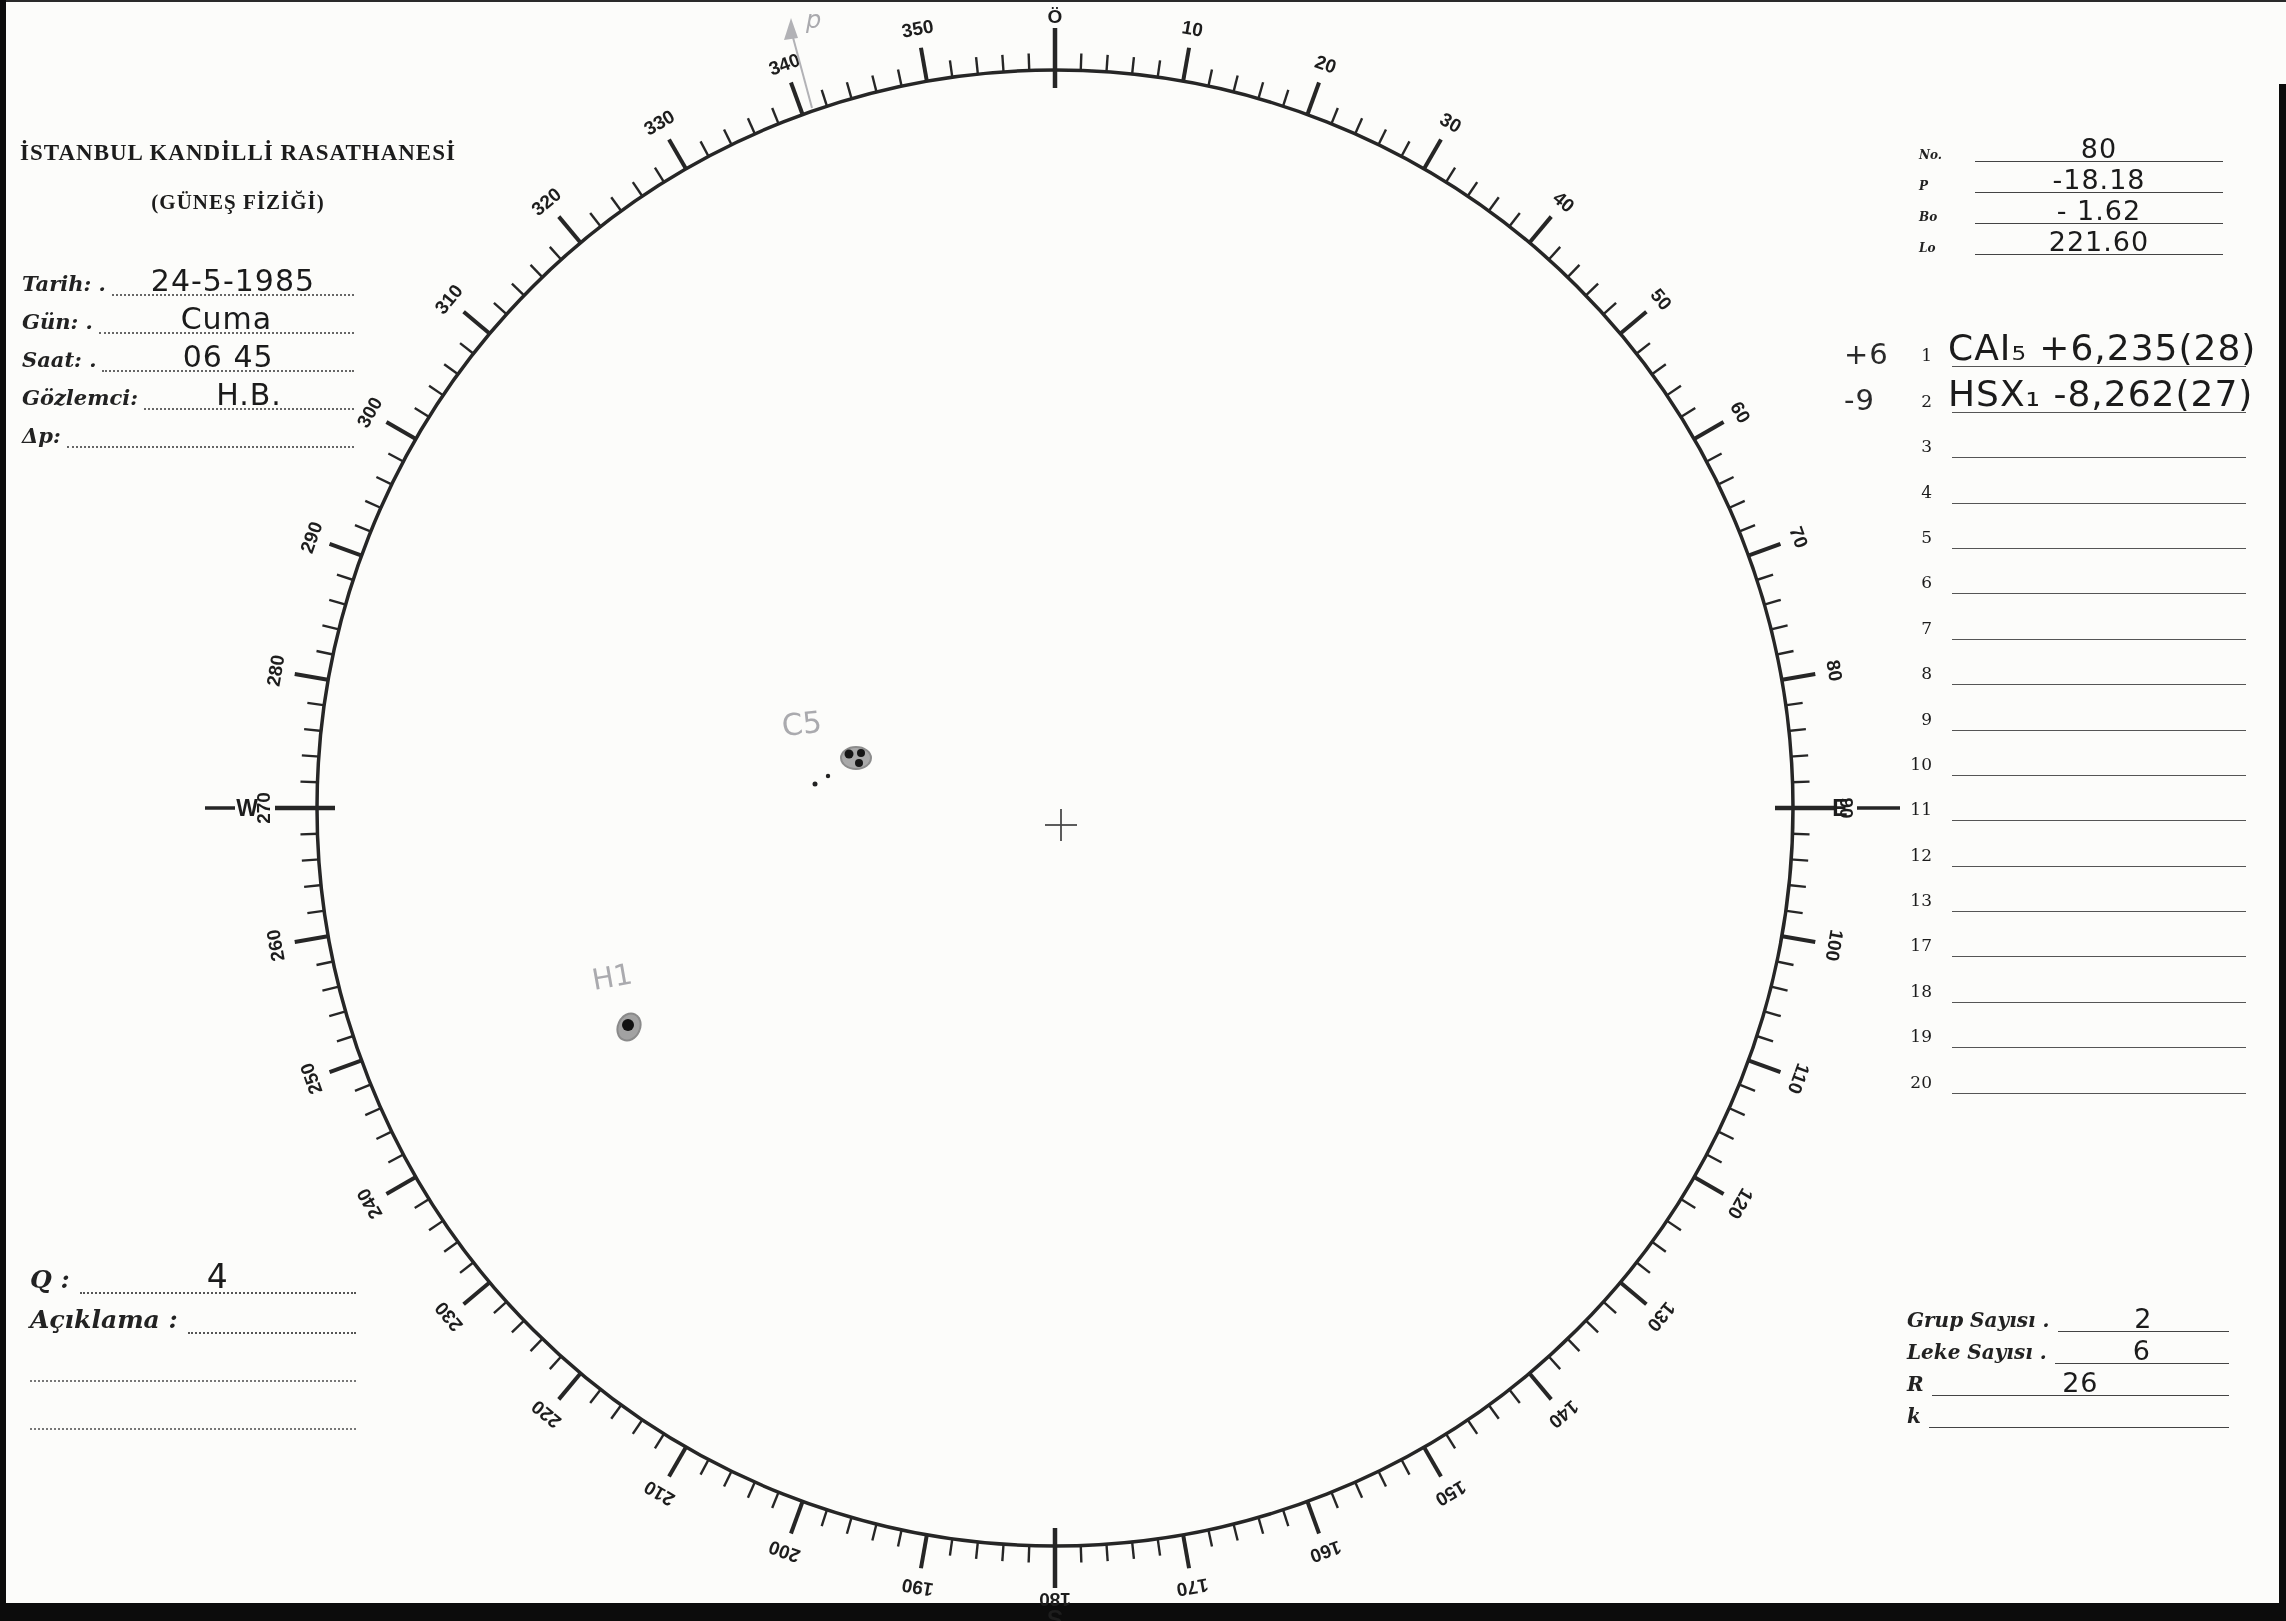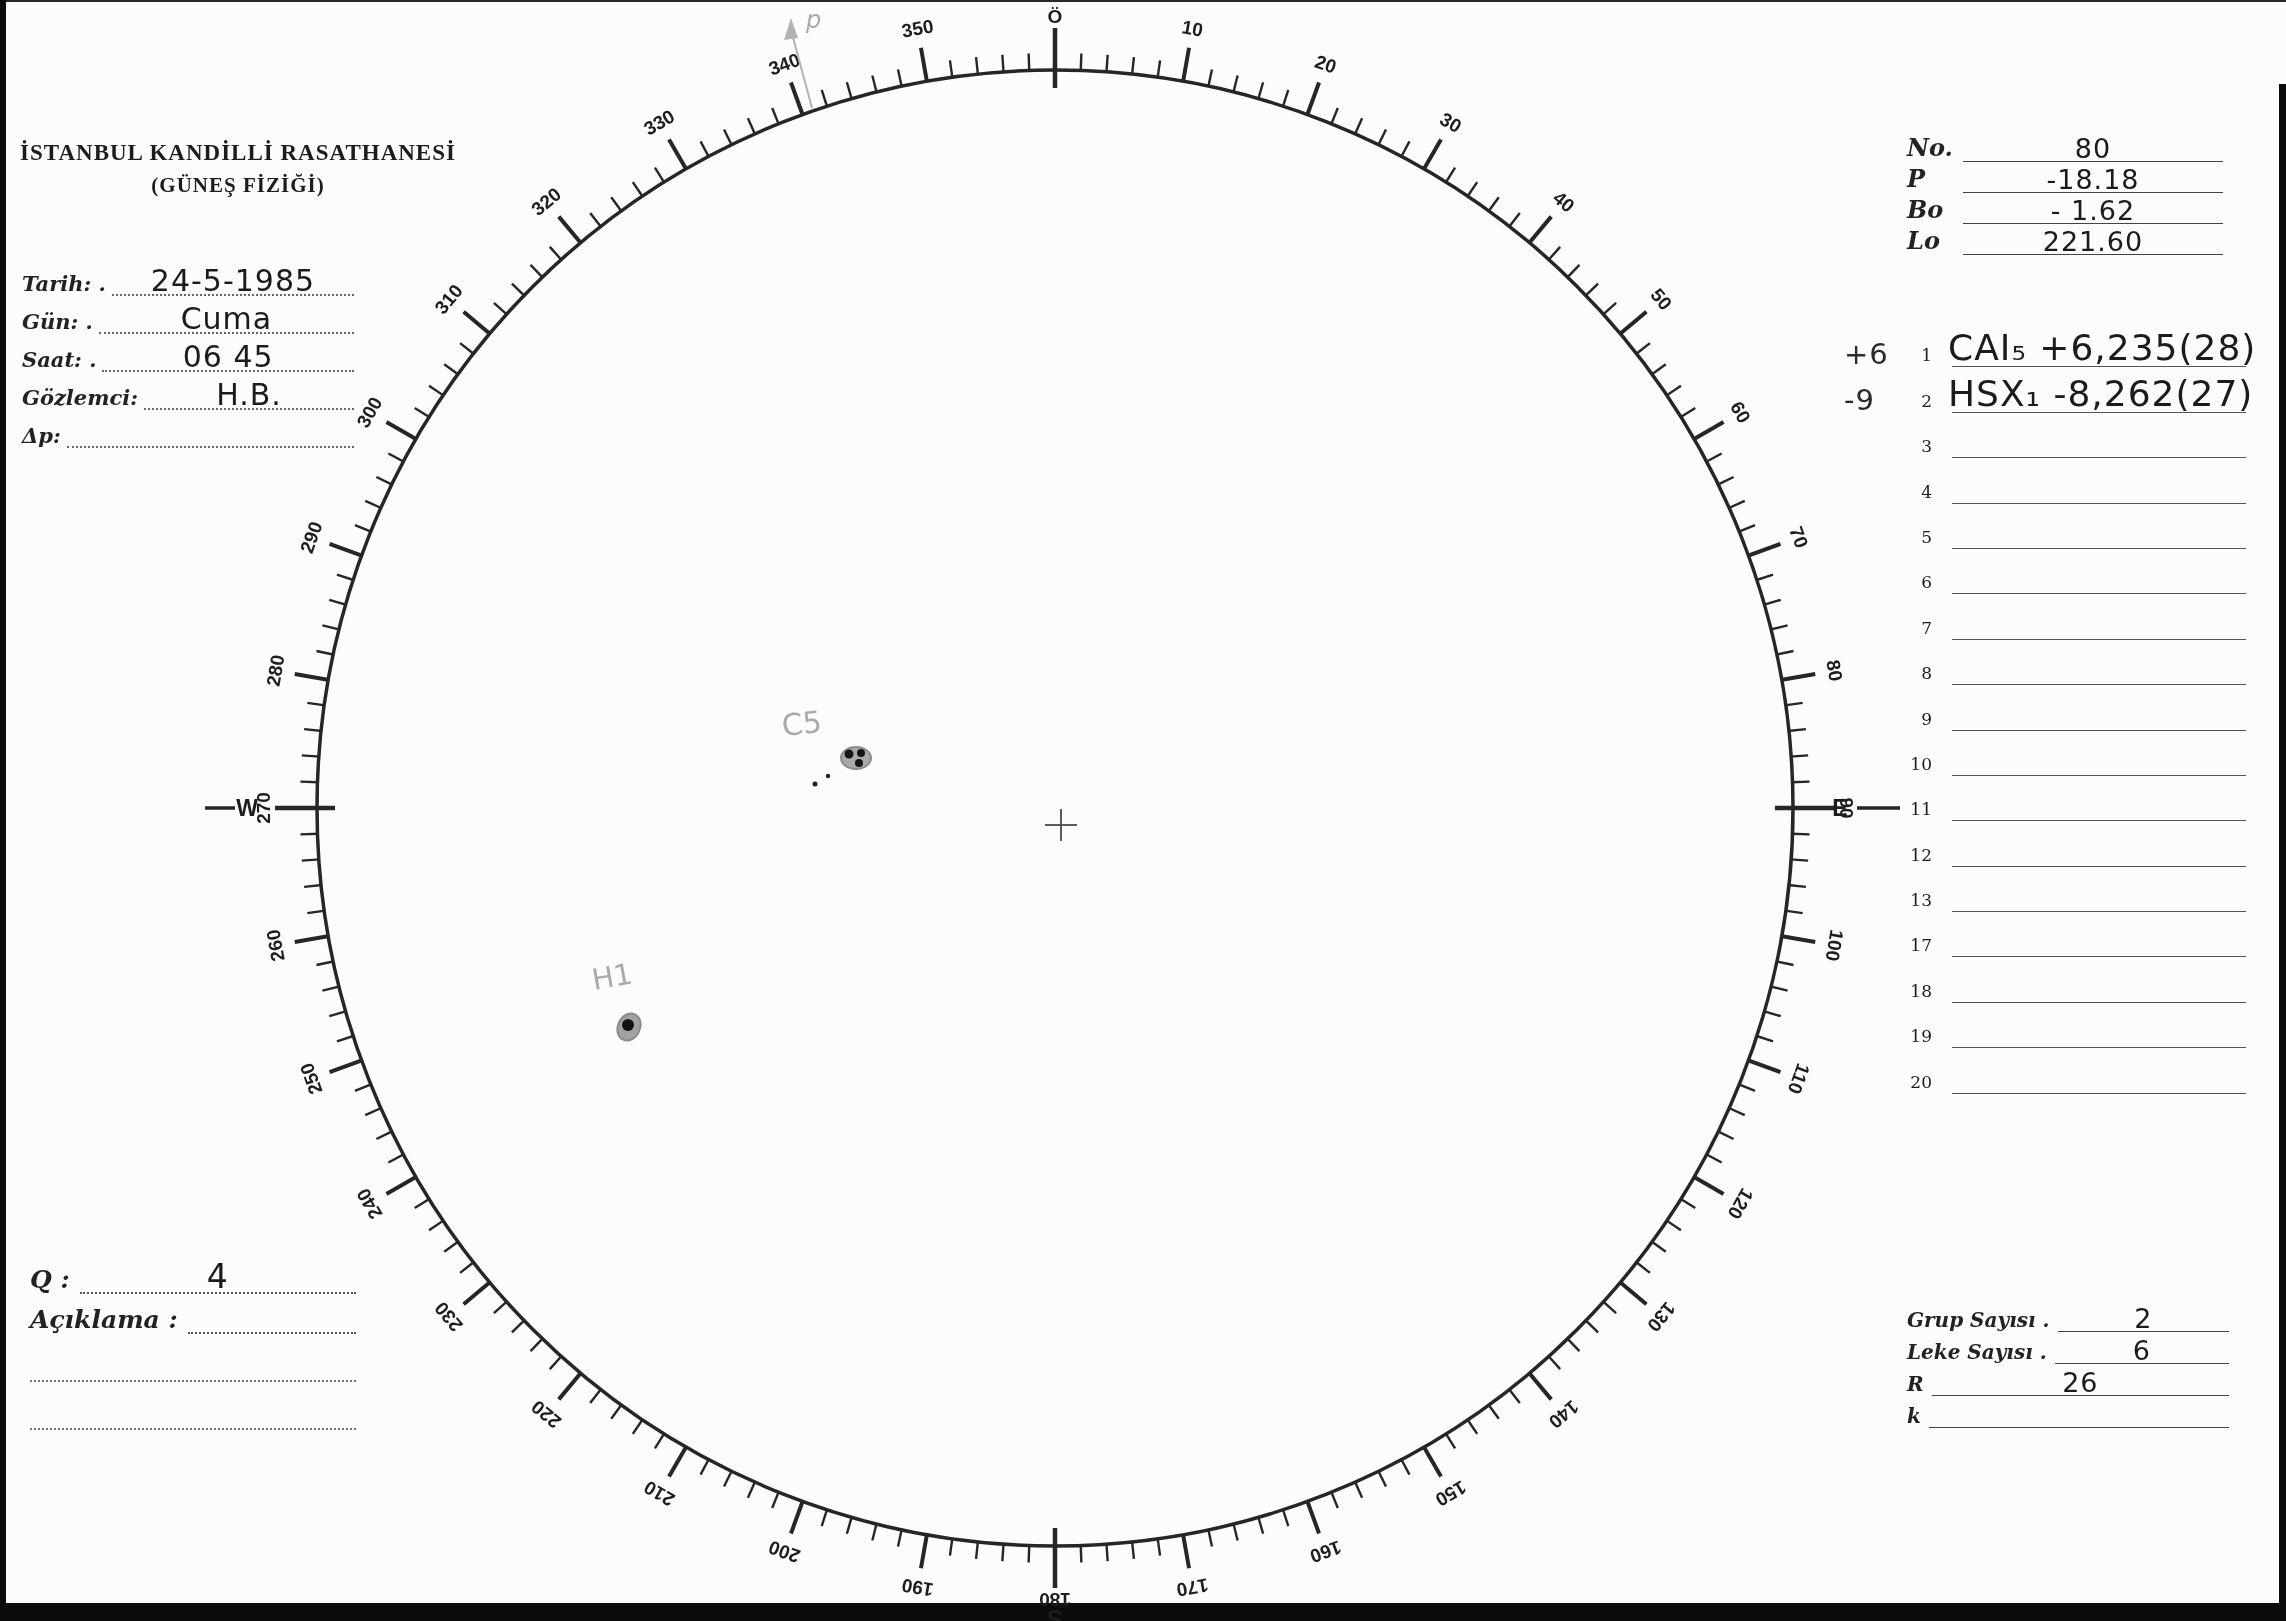--- a/index.html
+++ b/index.html
@@ -12,31 +12,31 @@
   .edge-right{right:0;top:84px;bottom:0;width:7px;}
   .edge-top{left:0;top:0;width:100%;height:2px;background:#2a2a2a;}
 
   
   .plabel{font-family:"DejaVu Serif",serif;font-style:italic;font-weight:bold;color:#222;}
   
   .hw{font-family:"DejaVu Sans",sans-serif;color:#1b1b1b;letter-spacing:1px;}
 
   .obs-header{position:absolute;left:8px;top:140px;width:460px;text-align:center;}
   .obs-title{font-family:"Liberation Serif",serif;font-weight:bold;font-size:23px;letter-spacing:1px;}
-  .obs-sub{font-family:"Liberation Serif",serif;font-weight:bold;font-size:21px;margin-top:7px;letter-spacing:1px;}
+  .obs-sub{font-family:"Liberation Serif",serif;font-weight:bold;font-size:21px;margin-top:24px;letter-spacing:1px;}
 
   .obs-fields{position:absolute;left:22px;top:258px;width:332px;}
   .f-row{display:flex;align-items:flex-end;height:38px;}
   .f-label{flex:none;font-size:21px;padding-right:6px;white-space:nowrap;}
   .f-line{flex:1;position:relative;border-bottom:2px dotted #666;height:100%;}
   .f-value{position:absolute;left:0;right:0;bottom:-4px;text-align:center;font-size:30px;white-space:nowrap;}
 
   .eph{position:absolute;left:1907px;top:131px;width:320px;}
   .e-row{display:flex;align-items:flex-end;height:31px;}
-  .e-label{flex:none;width:56px;font-size:24px;}
+  .e-label{flex:none;width:56px;font-size:12px;margin-left:12px;}
   .e-line{flex:1;position:relative;border-bottom:1.6px solid #444;height:100%;margin-right:4px;}
   .e-value{position:absolute;left:0;right:0;bottom:-3px;text-align:center;font-size:27px;white-space:nowrap;}
 
   .glist{position:absolute;left:1896px;top:322px;width:372px;}
   .g-row{position:relative;height:45.4px;}
   .g-margin{position:absolute;left:-52px;bottom:-4px;font-size:29px;color:#2a2a2a;}
   .g-num{position:absolute;left:10px;bottom:2px;width:26px;text-align:right;
          font-family:"DejaVu Serif",serif;font-size:17px;}
   .g-line{position:absolute;left:56px;right:22px;bottom:0;border-bottom:1.5px solid #555;}
   .g-entry{position:absolute;left:52px;bottom:-1px;font-size:36px;white-space:nowrap;}

